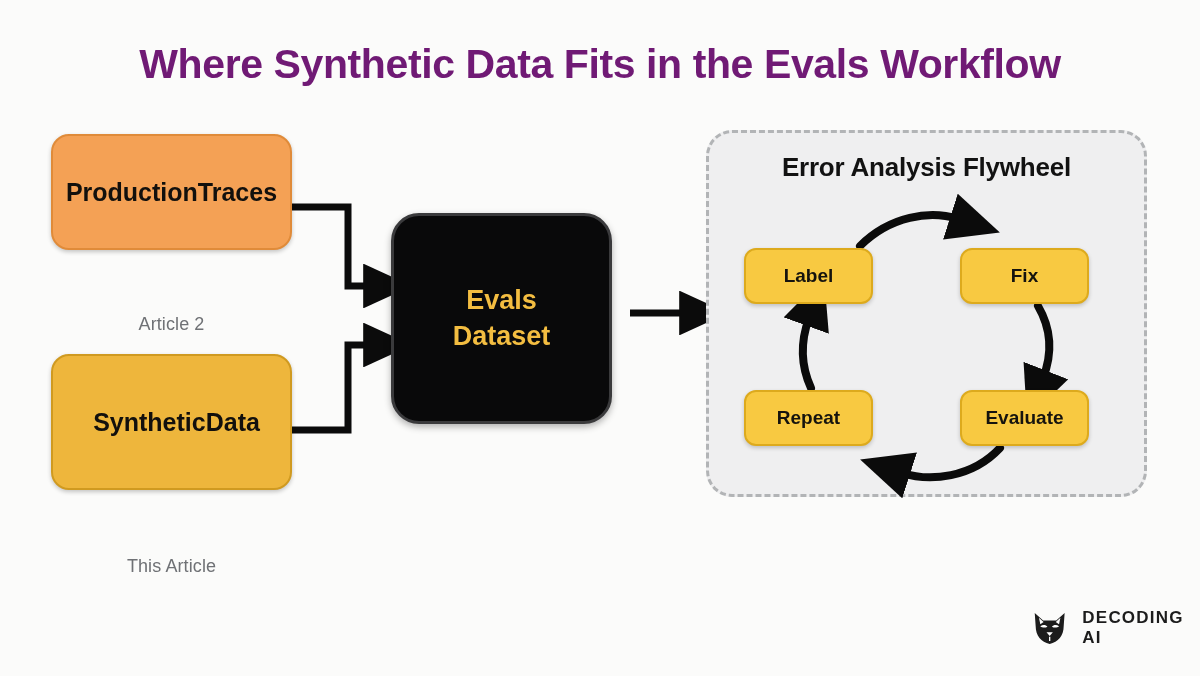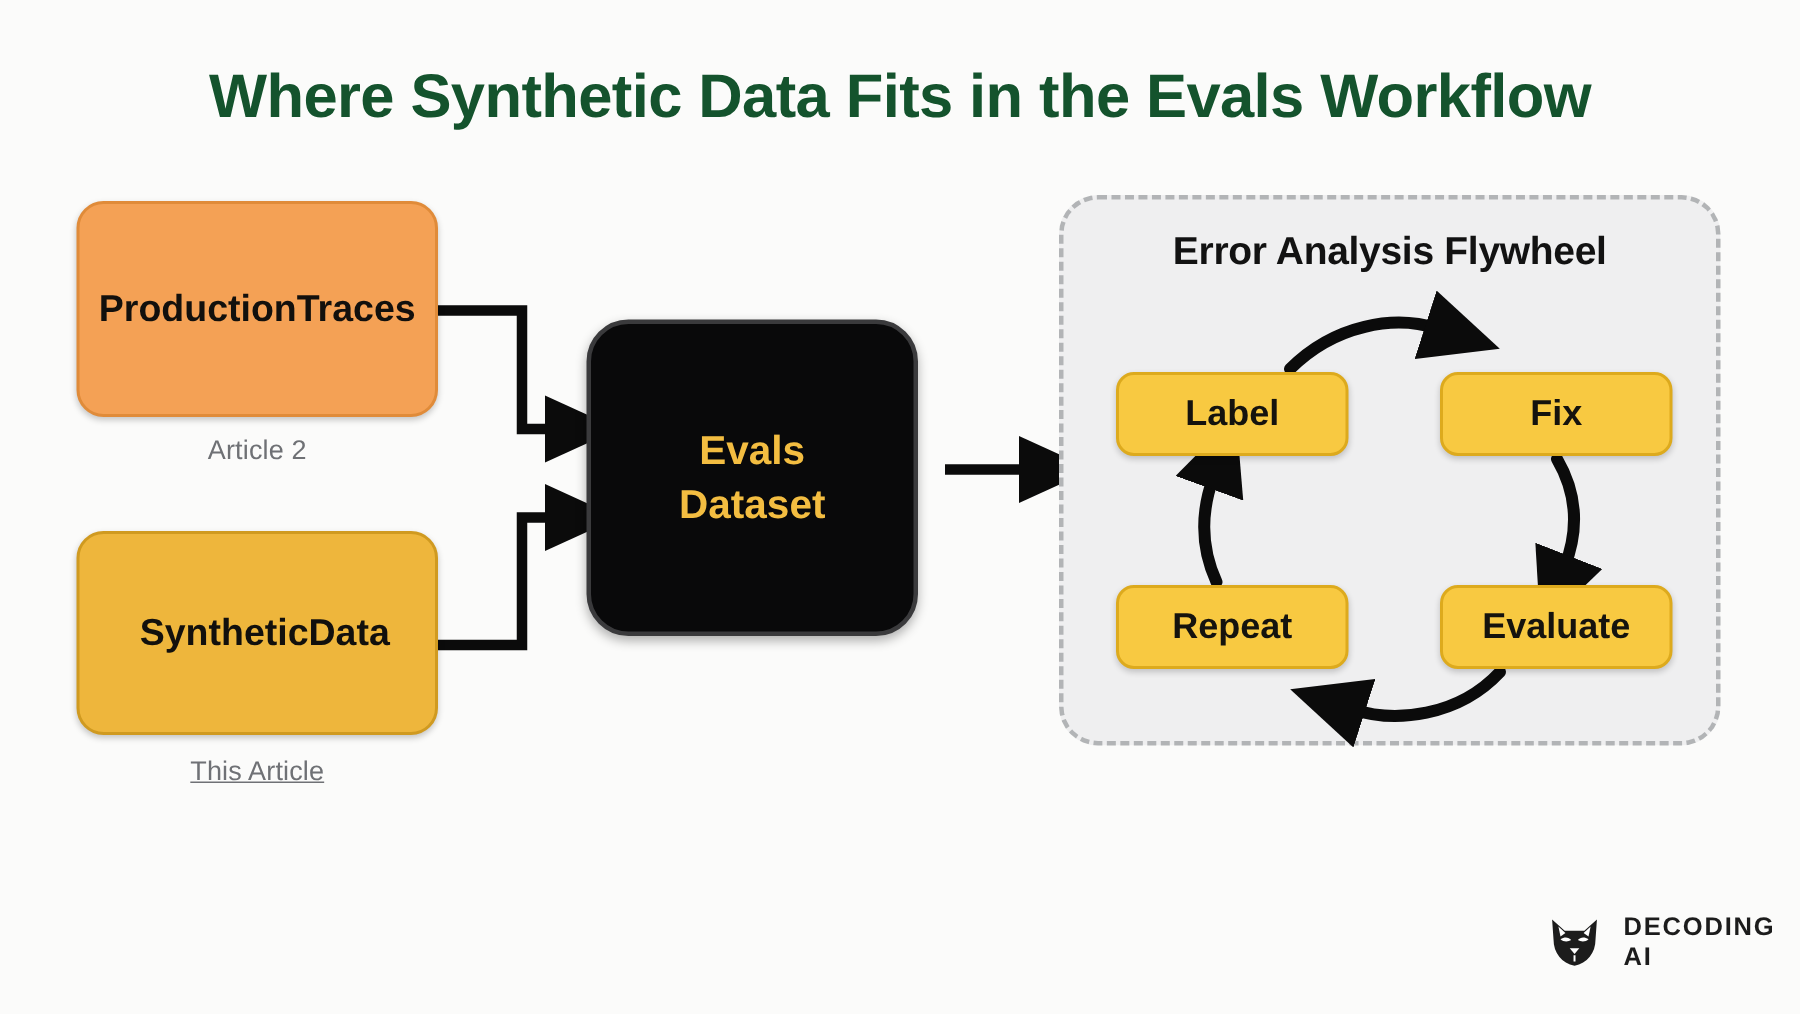--- a/index.html
+++ b/index.html
@@ -22,21 +22,21 @@
   
   #page-title {
     position: absolute;
     left: 0;
     top: 42px;
     width: 1200px;
     text-align: center;
     font-size: 41px;
     font-weight: bold;
     letter-spacing: -0.4px;
-    color: #14532d;
+    color: #701a75;
     line-height: 1.1;
   }
 
   
   .src-box {
     position: absolute;
     border-radius: 18px;
     box-sizing: border-box;
     display: flex;
     align-items: center;
@@ -46,43 +46,44 @@
     font-weight: bold;
     color: #12100d;
     line-height: 1.28;
     box-shadow: 0 2px 4px rgba(0,0,0,0.22);
     padding: 0 14px;
   }
   #box-production-traces {
     left: 51px;
     top: 134px;
     width: 241px;
-    height: 144px;
+    height: 116px;
     background: #f4a155;
     border: 2px solid #e08b39;
   }
   #box-synthetic-data {
     left: 51px;
     top: 354px;
     width: 241px;
     height: 136px;
     background: #eeb63c;
     border: 2px solid #d09a20;
     padding-left: 24px;
   }
   .src-caption {
     position: absolute;
     width: 241px;
     text-align: center;
     font-size: 18px;
     color: #6f7175;
     letter-spacing: 0.1px;
+    margin-top: 24px;
   }
   #caption-production-traces { left: 51px; top: 290px; }
-  #caption-synthetic-data    { left: 51px; top: 504px; text-decoration: underline; }
+  #caption-synthetic-data    { left: 51px; top: 532px; }
 
   
   #box-evals-dataset {
     position: absolute;
     left: 391px;
     top: 213px;
     width: 221px;
     height: 211px;
     box-sizing: border-box;
     background: #09090a;
@@ -118,29 +119,29 @@
     width: 441px;
     text-align: center;
     font-size: 26px;
     font-weight: bold;
     color: #121212;
     letter-spacing: -0.2px;
   }
   .cycle-box {
     position: absolute;
     box-sizing: border-box;
-    width: 155px;
+    width: 129px;
     height: 56px;
     background: #f8c941;
     border: 2px solid #ddaa1d;
     border-radius: 12px;
     display: flex;
     align-items: center;
     justify-content: center;
-    font-size: 24px;
+    font-size: 19px;
     font-weight: bold;
     color: #15130e;
     box-shadow: 0 2px 4px rgba(0,0,0,0.20);
   }
   #cycle-box-label    { left: 744px; top: 248px; }
   #cycle-box-fix      { left: 960px; top: 248px; }
   #cycle-box-repeat   { left: 744px; top: 390px; }
   #cycle-box-evaluate { left: 960px; top: 390px; }
 
   

